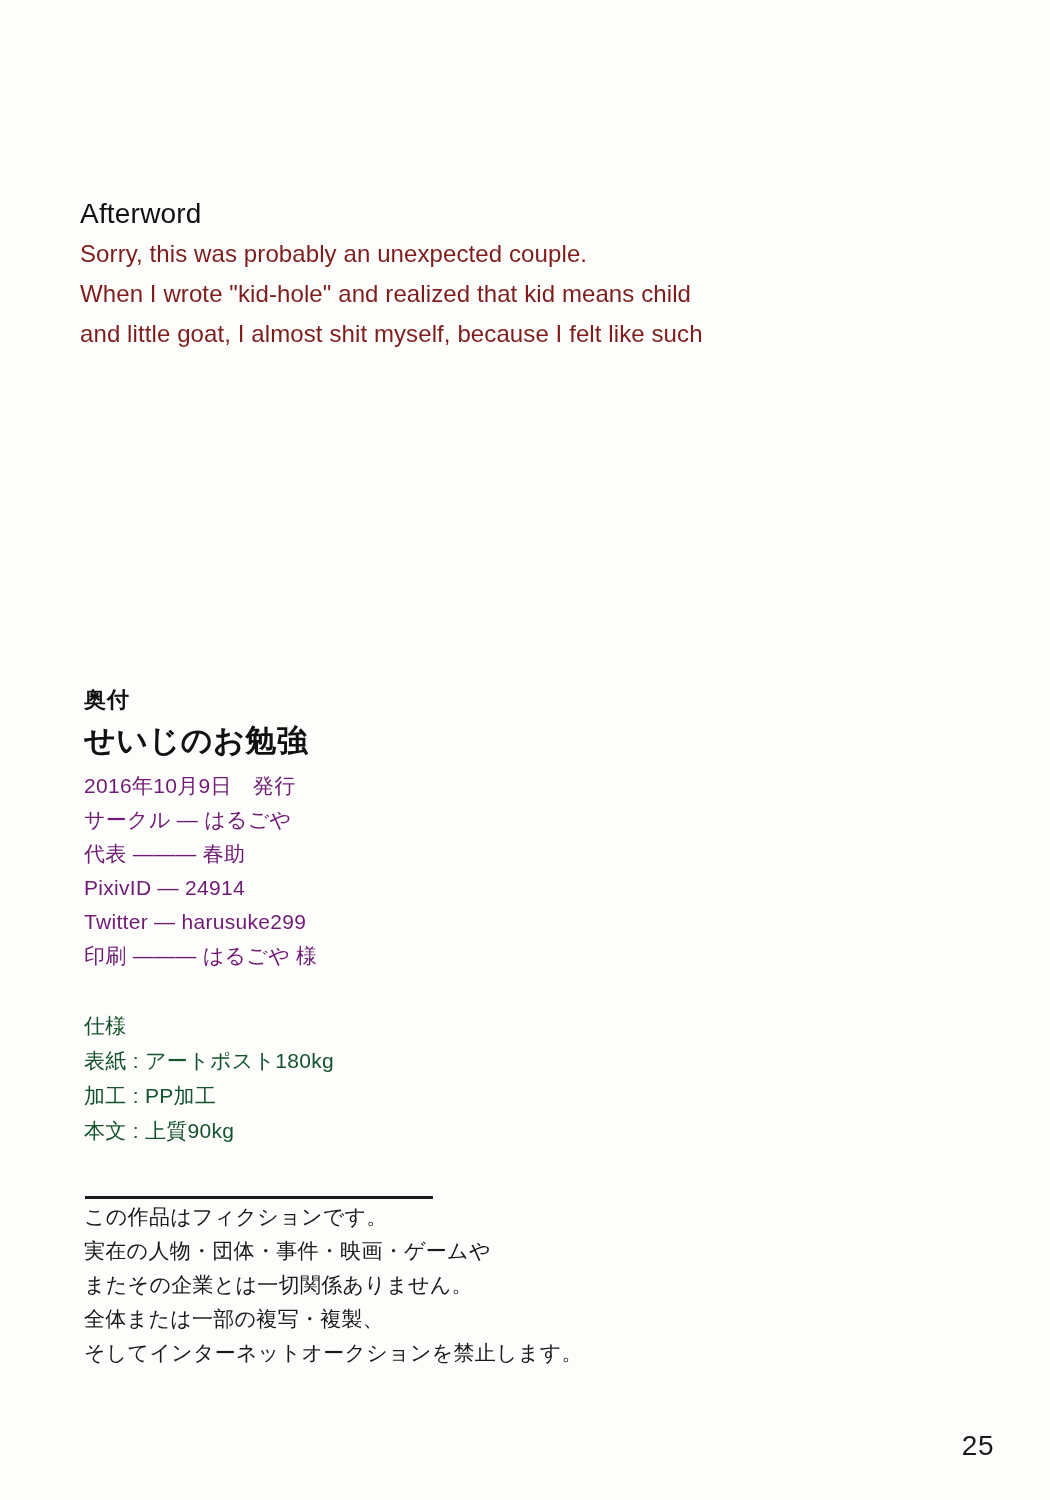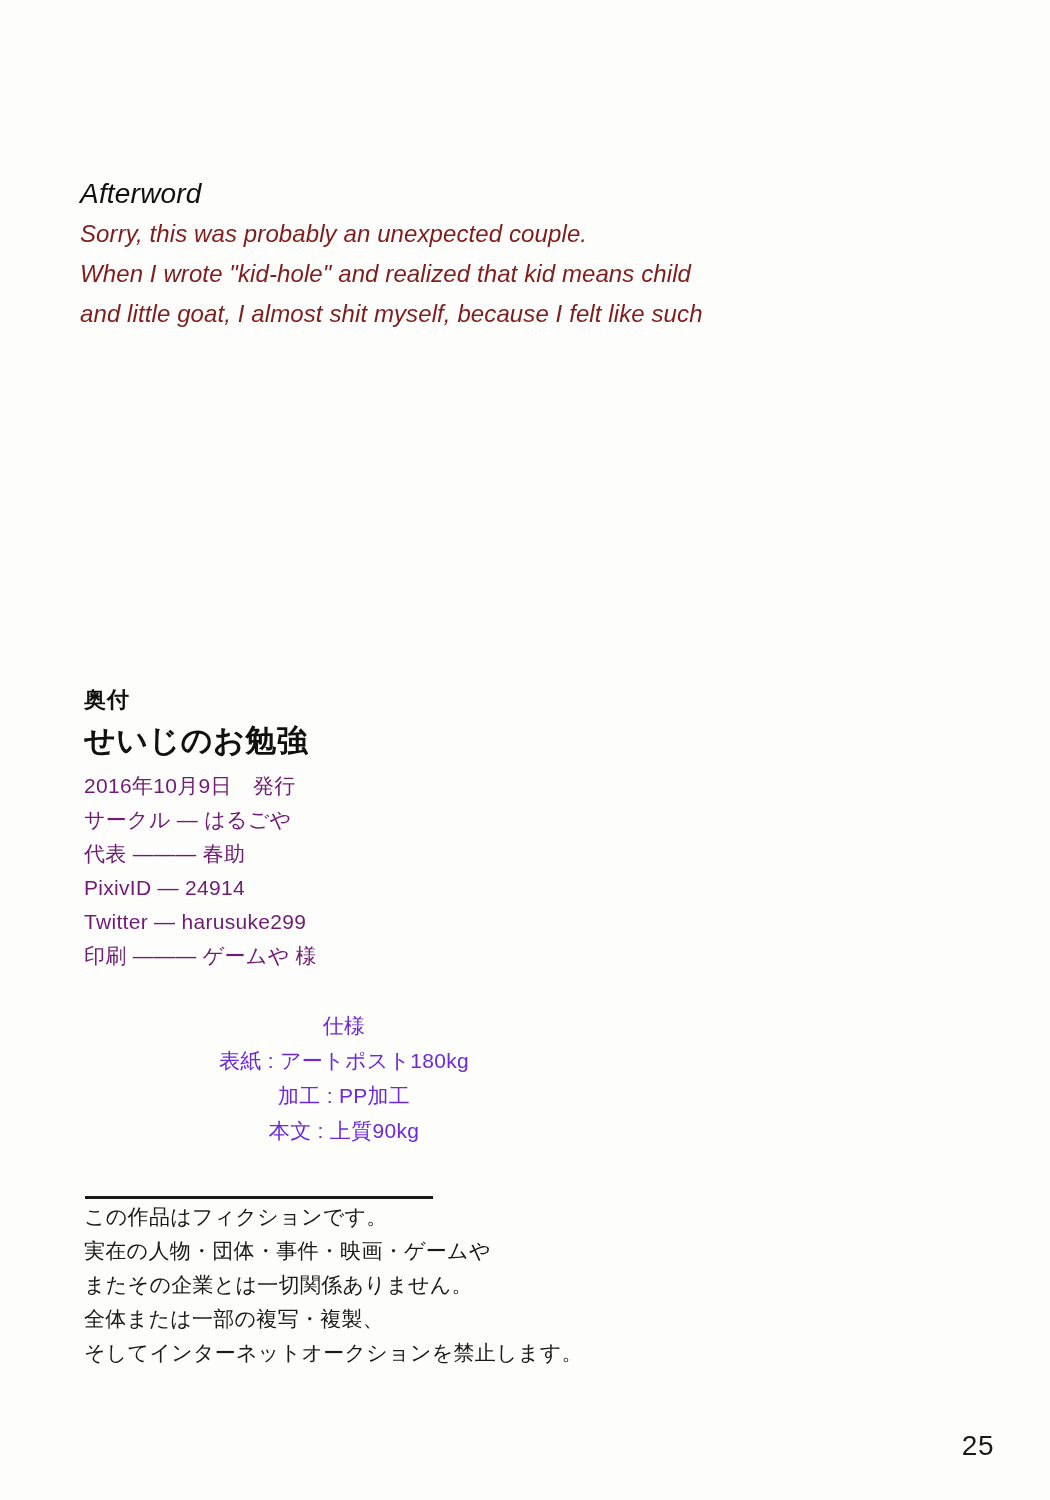--- a/index.html
+++ b/index.html
@@ -19,23 +19,22 @@
     position: relative;
     width: 1050px;
     height: 1500px;
     box-sizing: border-box;
   }
 
   
   .afterword {
     position: absolute;
     left: 80px;
-    top: 174px;
+    top: 194px;
     width: 870px;
-    font-style: italic;
   }
   .afterword-title {
     font-size: 28px;
     line-height: 40px;
     letter-spacing: 0.2px;
     color: #111;
   }
   .afterword-body {
     font-size: 24px;
     line-height: 40px;
@@ -85,23 +84,22 @@
     position: absolute;
     left: 84px;
     top: 1008px;
     width: 520px;
   }
   .spec .sline {
     display: block;
     font-size: 21px;
     line-height: 35px;
     white-space: pre;
-    color: #6d28d9;
+    color: #14532d;
     letter-spacing: 0.3px;
-    text-align: center;
   }
 
   .divider {
     position: absolute;
     left: 85px;
     top: 1196px;
     width: 348px;
     height: 3px;
     background: #1a1a1a;
   }
@@ -146,21 +144,21 @@
 
   <section class="colophon">
     <div class="colophon-heading">奥付</div>
     <div class="colophon-work-title">せいじのお勉強</div>
     <div class="colophon-lines">
       <span class="cline">2016年10月9日　発行</span>
       <span class="cline">サークル ― はるごや</span>
       <span class="cline">代表 ――― 春助</span>
       <span class="cline">PixivID ― 24914</span>
       <span class="cline">Twitter ― harusuke299</span>
-      <span class="cline">印刷 ――― ゲームや 様</span>
+      <span class="cline">印刷 ――― はるごや 様</span>
     </div>
   </section>
 
   <section class="spec">
     <span class="sline">仕様</span>
     <span class="sline">表紙 : アートポスト180kg</span>
     <span class="sline">加工 : PP加工</span>
     <span class="sline">本文 : 上質90kg</span>
   </section>
 

